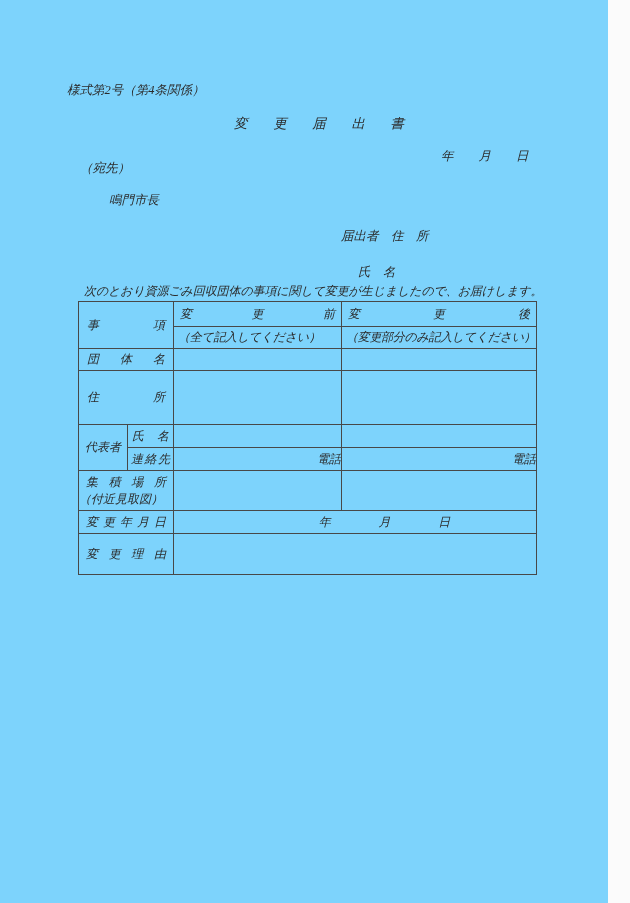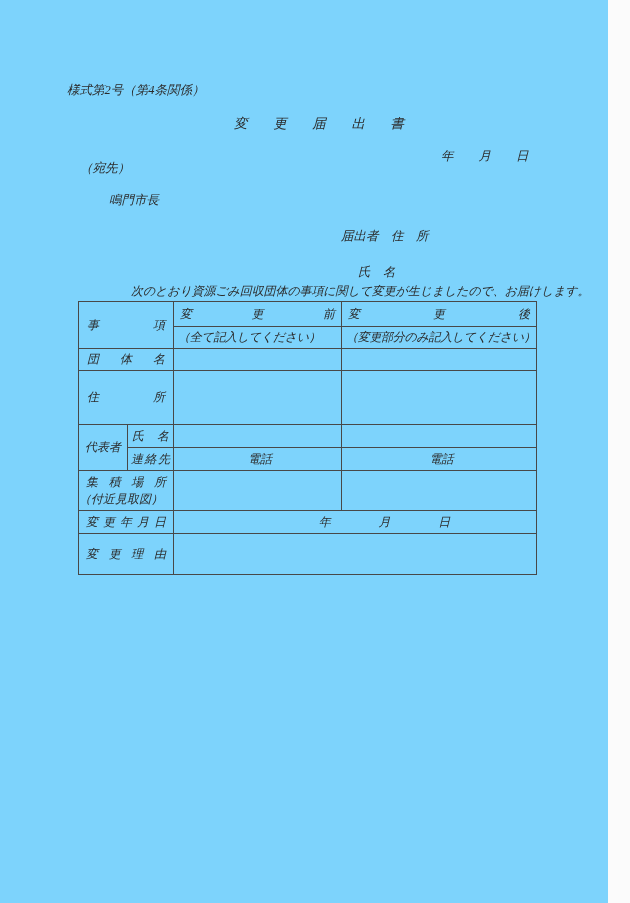--- a/index.html
+++ b/index.html
@@ -23,21 +23,21 @@
   .form-number { left: 67px; top: 82px; }
   .doc-title {
     left: 234px; top: 115px; width: 170px;
     font-size: 13.5px;
   }
   .date-line { left: 441px; top: 148px; }
   .recipient-label { left: 80px; top: 160px; }
   .recipient-name { left: 109px; top: 192px; }
   .declarant-line1 { left: 309px; top: 228px; margin-left: 32px; }
   .declarant-line2 { left: 358px; top: 264px; }
-  .intro-sentence { left: 84px; top: 283px; letter-spacing: -0.1px; margin-left: 47px; }
+  .intro-sentence { left: 84px; top: 283px; letter-spacing: -0.1px; }
 
   table.change-form {
     position: absolute; left: 78px; top: 301px;
     width: 458px;
     border-collapse: collapse;
     table-layout: fixed;
     font-size: 12px;
   }
   .change-form th, .change-form td {
     border: 1px solid #484848;
@@ -58,21 +58,21 @@
 
   [data-justify] { display: flex; justify-content: space-between; align-items: center; }
 
   .pad8 { padding: 0 8px; }
   .pad7 { padding: 0 7px; }
   .pad6 { padding: 0 6px; }
   .pad4 { padding: 0 4px; }
   .pad3 { padding: 0 3px; }
 
   .note-cell { padding-left: 4px; text-align: left; letter-spacing: -0.3px; }
-  .phone-cell { padding-left: 5px; text-align: center; margin-top: 28px; }
+  .phone-cell { padding-left: 5px; text-align: right; margin-top: 28px; }
 
   .two-line { display: flex; flex-direction: column; justify-content: center; }
   .two-line .sub { text-align: left; }
 
   .date-value-cell { position: relative; }
   .date-value-cell span {
     position: absolute; top: 50%; transform: translateY(-50%);
   }
   .dv-year  { left: 40%; }
   .dv-month { left: 56.5%; }

